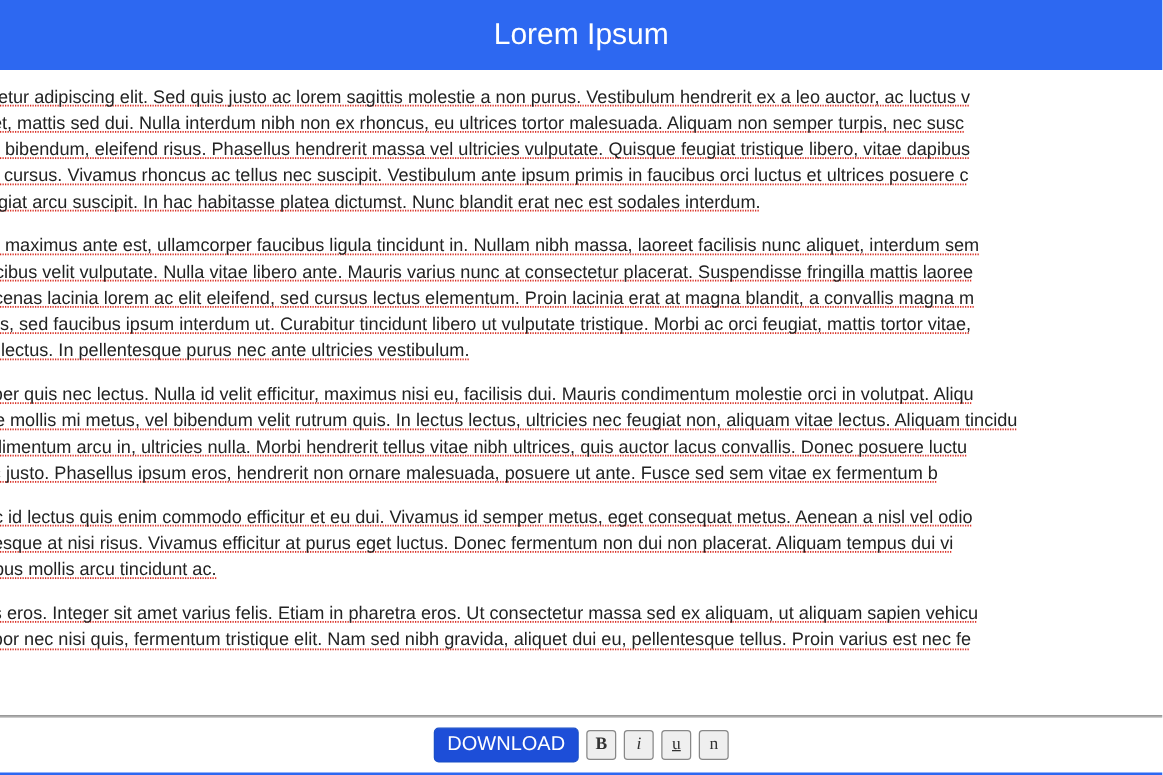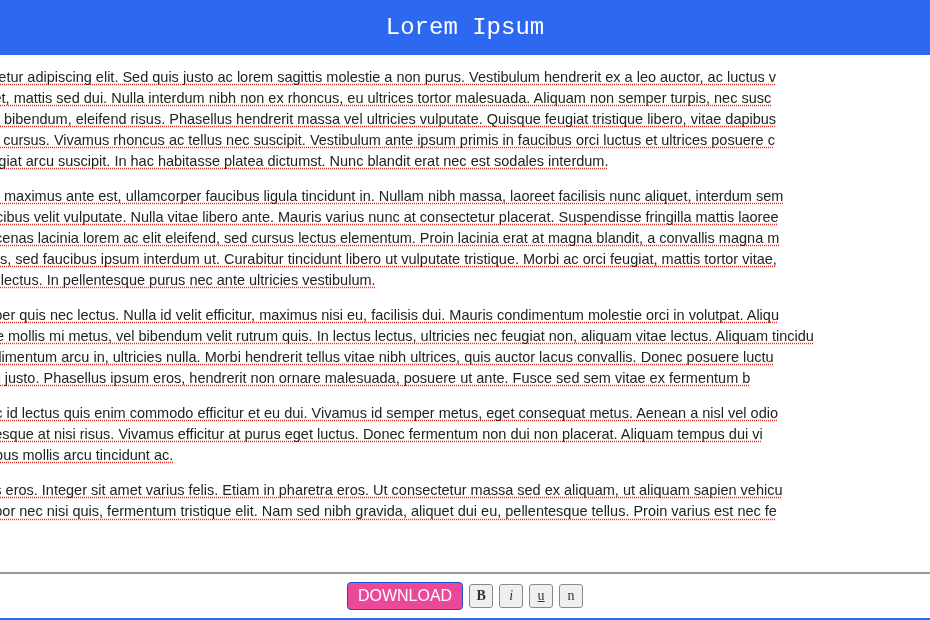--- a/index.html
+++ b/index.html
@@ -11,21 +11,21 @@
       display: flex;
       flex-direction: column;
       background: #fff;
     }
     .header {
       background: #2d68f1;
       color: #fff;
       text-align: center;
       padding: 14px 0;
       font-size: 24px;
-      font-family: Liberation Mono, monospace;
+      font-family: Liberation Sans, sans-serif;
     }
     .content {
       flex: 1 1 auto;
       overflow: hidden;
       padding: 12px 0 4px 0;
       position: relative;
       border-bottom: 1px solid #999;
     }
     .content p {
       font-size: 14.5px;
@@ -44,21 +44,21 @@
       flex: 0 0 auto;
       border-top: 1px solid #999;
       border-bottom: 2px solid #2d68f1;
       padding: 8px 0;
       display: flex;
       align-items: center;
       justify-content: center;
       gap: 6px;
     }
     .download-btn {
-      background: #ec4899;
+      background: #1d4ed8;
       color: #fff;
       border: 1px solid #1a4fc8;
       border-radius: 4px;
       padding: 4px 10px;
       font-size: 16px;
       font-family: Verdana, sans-serif;
       cursor: pointer;
     }
     .fmt-btn {
       background: #efefef;

